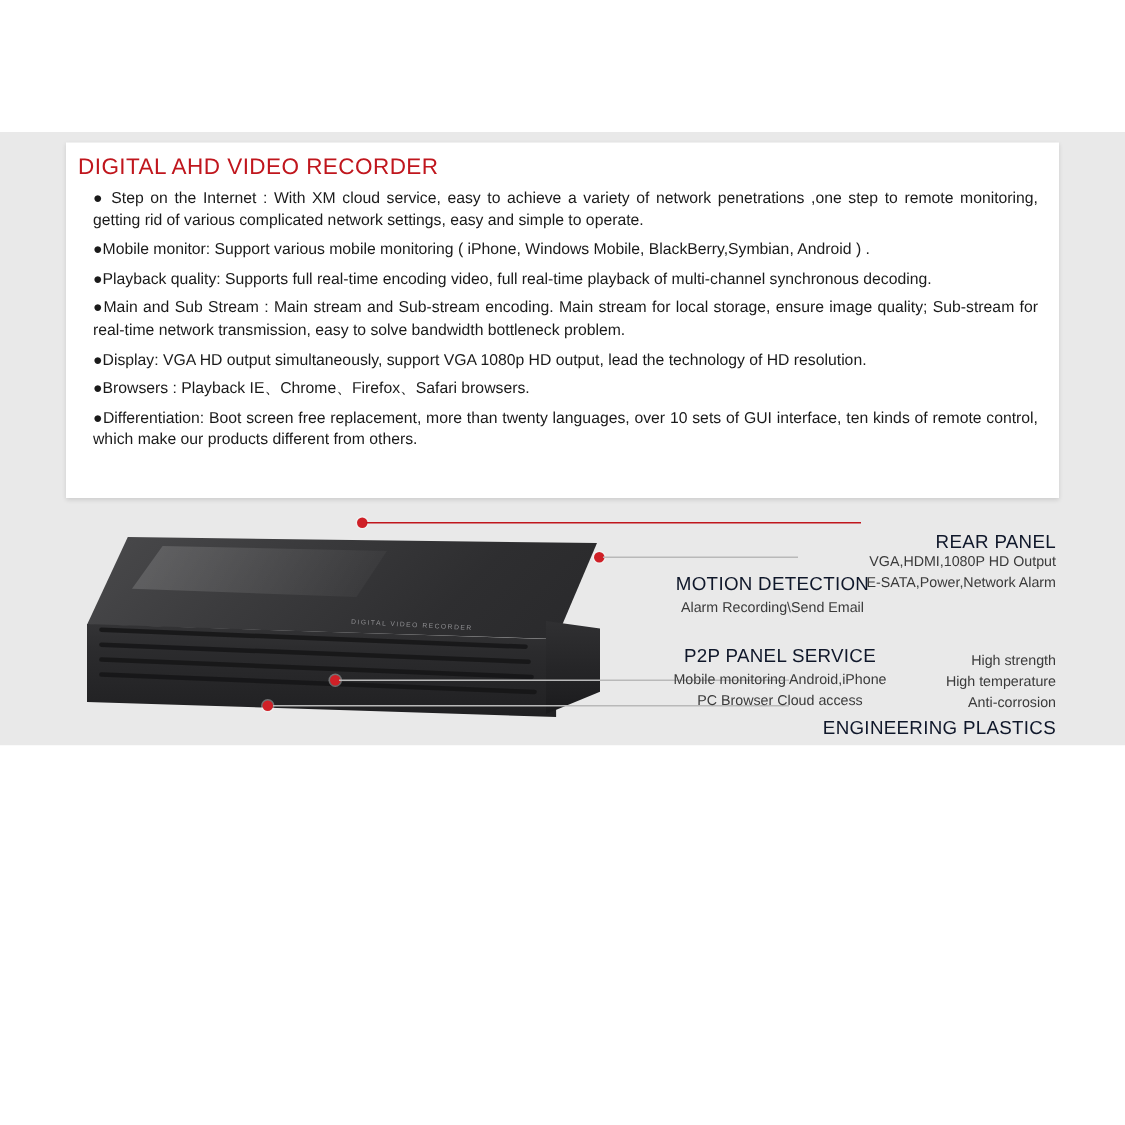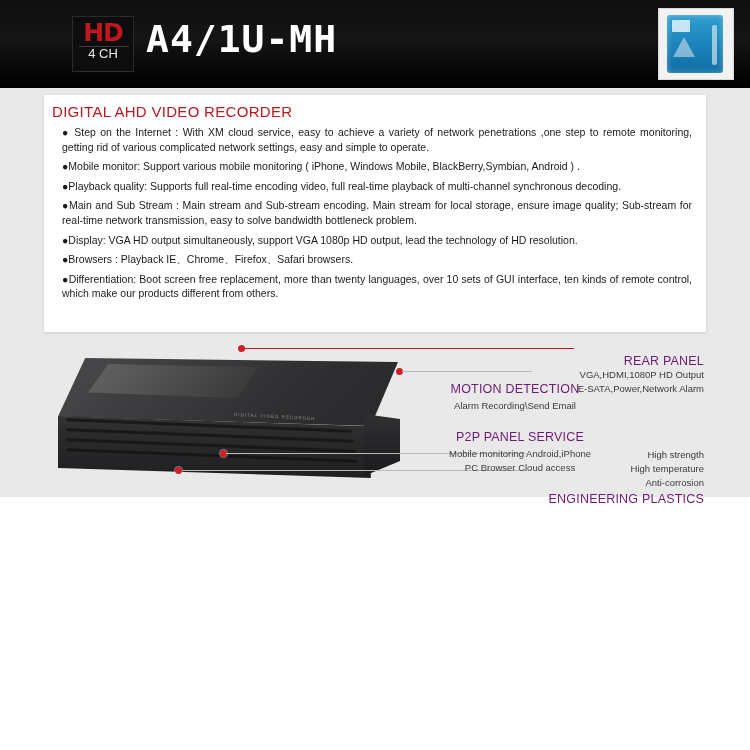--- a/index.html
+++ b/index.html
@@ -268,21 +268,21 @@
     box-shadow: 0 0 0 1px rgba(255,255,255,0.35);
   }
 
   
   .callout {
     position: absolute;
     text-align: center;
   }
   .callout .c-head {
     font-size: 12.5px;
-    color: #701a75;
+    color: #0f172a;
     letter-spacing: 0.2px;
     white-space: nowrap;
   }
   .callout .c-line {
     font-size: 9.5px;
     color: #3a3a3a;
     line-height: 14px;
     white-space: nowrap;
   }
   .callout.right-al { text-align: right; }
@@ -296,39 +296,20 @@
     position: absolute;
     height: 1px;
     background: #b9b9b9;
   }
 </style>
 </head>
 <body>
 
 <div class="page">
 
-  <div class="header">
-    <div class="header-sheen"></div>
-
-    <div class="hd-badge">
-      <span class="hd-text">HD</span>
-      <span class="hd-rule"></span>
-      <span class="ch-text">4 CH</span>
-    </div>
-
-    <div class="model-title">A4/1U-MH</div>
-
-    <div class="header-thumb">
-      <div class="thumb-box">
-        <div class="t-label"></div>
-        <div class="t-shape"></div>
-        <div class="t-strip"></div>
-      </div>
-    </div>
-  </div>
 
   <div class="grey-band"></div>
   <div class="lower-white"></div>
 
   <div class="spec-panel">
     <div class="spec-title">DIGITAL AHD VIDEO RECORDER</div>
     <div class="spec-list">
       <div class="spec-item jst">● Step on the Internet : With XM cloud service, easy to achieve a variety of network penetrations ,one step to remote monitoring, getting rid of various complicated network settings, easy and simple to operate.</div>
       <div class="spec-item">●Mobile monitor: Support various mobile monitoring ( iPhone, Windows Mobile, BlackBerry,Symbian, Android ) .</div>
       <div class="spec-item">●Playback quality: Supports full real-time encoding video, full real-time playback of multi-channel synchronous decoding.</div>
@@ -374,21 +355,21 @@
       <div class="c-head">MOTION DETECTION</div>
       <div class="c-line" style="margin-top:3px;">Alarm Recording\Send Email</div>
     </div>
 
     <div class="callout" style="left:410px; top:94px; width:220px;">
       <div class="c-head">P2P PANEL SERVICE</div>
       <div class="c-line" style="margin-top:3px;">Mobile monitoring Android,iPhone</div>
       <div class="c-line">PC Browser Cloud access</div>
     </div>
 
-    <div class="callout right-al" style="right:46px; top:112px; width:220px;">
+    <div class="callout right-al" style="right:46px; top:98px; width:220px;">
       <div class="c-line">High strength</div>
       <div class="c-line">High temperature</div>
       <div class="c-line">Anti-corrosion</div>
       <div class="c-head" style="margin-top:2px;">ENGINEERING PLASTICS</div>
     </div>
 
   </div>
 </div>
 
 </body></html>

